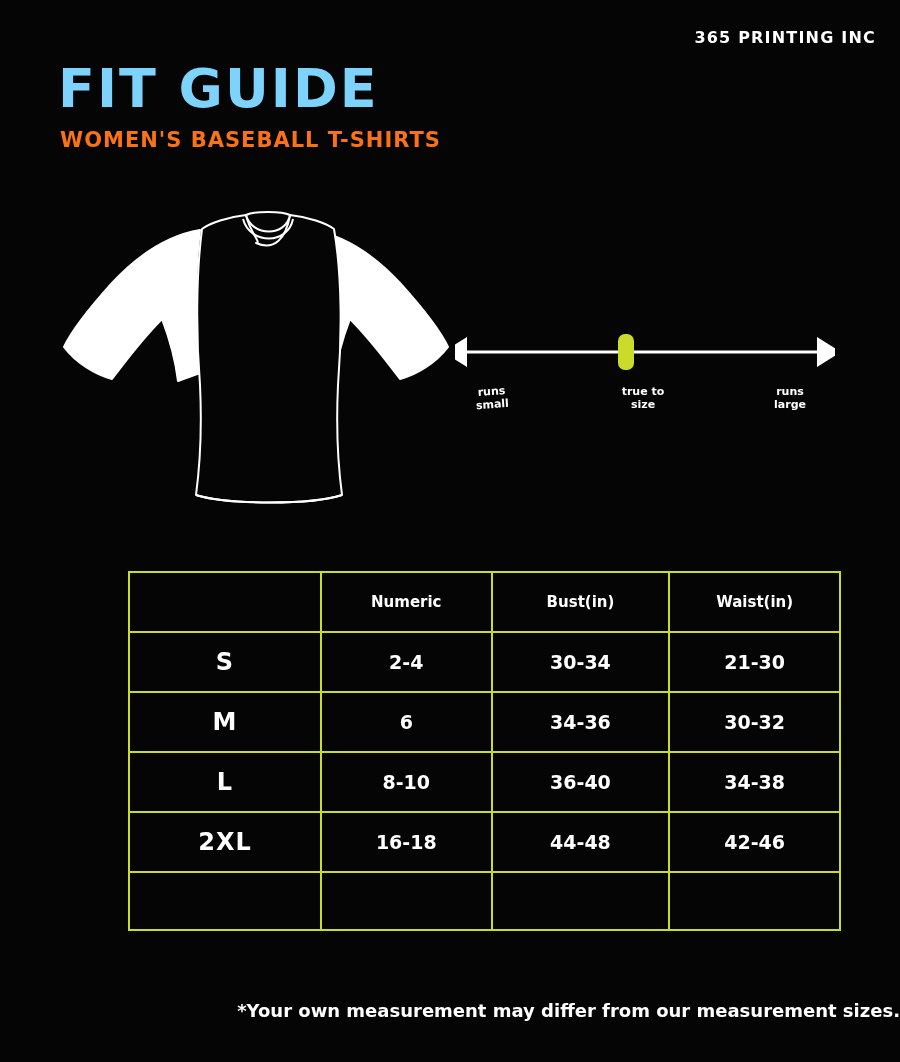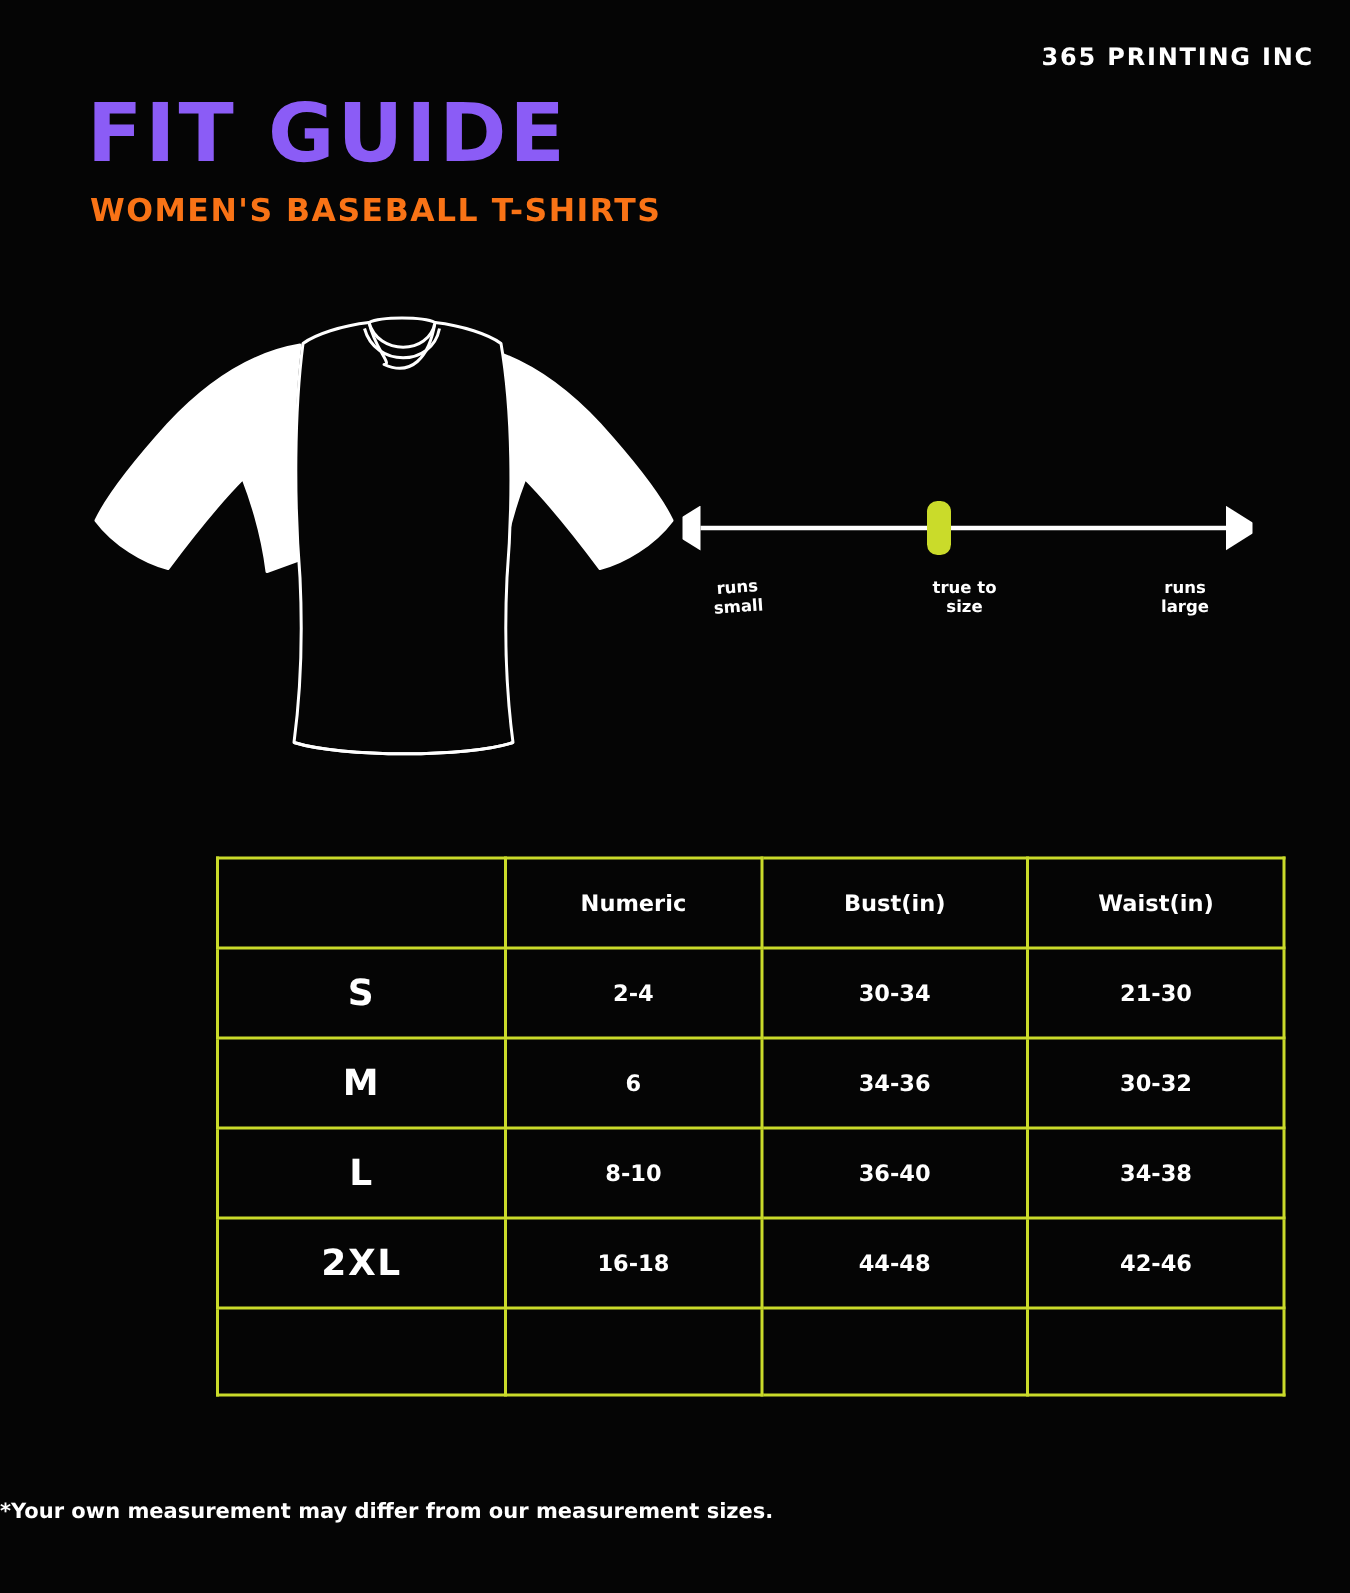--- a/index.html
+++ b/index.html
@@ -35,21 +35,21 @@
   }
 
   
   .title {
     position: absolute;
     left: 58px;
     top: 62px;
     font-size: 54px;
     font-weight: bold;
     letter-spacing: 2px;
-    color: #8b5cf6;
+    color: #7dd3fc;
     font-family: "DejaVu Sans", sans-serif;
     line-height: 1;
   }
   .subtitle {
     position: absolute;
     left: 60px;
     top: 128px;
     font-size: 21px;
     font-weight: bold;
     letter-spacing: 1px;
@@ -84,39 +84,39 @@
     line-height: 1.15;
     font-family: "DejaVu Sans", sans-serif;
   }
   .scale-label.left  { left: 2px;   top: 56px;  width: 70px; transform: rotate(-4deg); }
   .scale-label.mid   { left: 133px; top: 56px;  width: 110px; }
   .scale-label.right { left: 295px; top: 56px;  width: 80px; }
 
   
   .table-wrap {
     position: absolute;
-    left: 120px;
+    left: 104px;
     top: 571px;
     width: 713px;
     padding-left: 24px;
   }
   table.size-table {
     width: 100%;
     border-collapse: collapse;
     table-layout: fixed;
   }
   table.size-table td, table.size-table th {
     border: 2px solid #cadb2a;
     height: 58px;
     text-align: center;
     vertical-align: middle;
     font-family: "DejaVu Sans", sans-serif;
     color: #ffffff;
     font-weight: bold;
-    font-size: 15px;
+    font-size: 19px;
     padding: 0;
   }
   table.size-table th {
     font-size: 15px;
     font-weight: bold;
   }
   table.size-table td.size-col {
     font-size: 24px;
     letter-spacing: 1px;
   }
@@ -124,22 +124,22 @@
   col.c1 { width: 27%; }
   col.c2 { width: 24%; }
   col.c3 { width: 25%; }
   col.c4 { width: 24%; }
 
   .footnote {
     position: absolute;
     left: 0;
     right: 0;
     top: 1000px;
-    text-align: left;
-    font-size: 14px;
+    text-align: right;
+    font-size: 18px;
     font-weight: bold;
     color: #ffffff;
     font-family: "DejaVu Sans", sans-serif;
   }
 </style>
 </head>
 <body>
 
 <div class="page">
 

